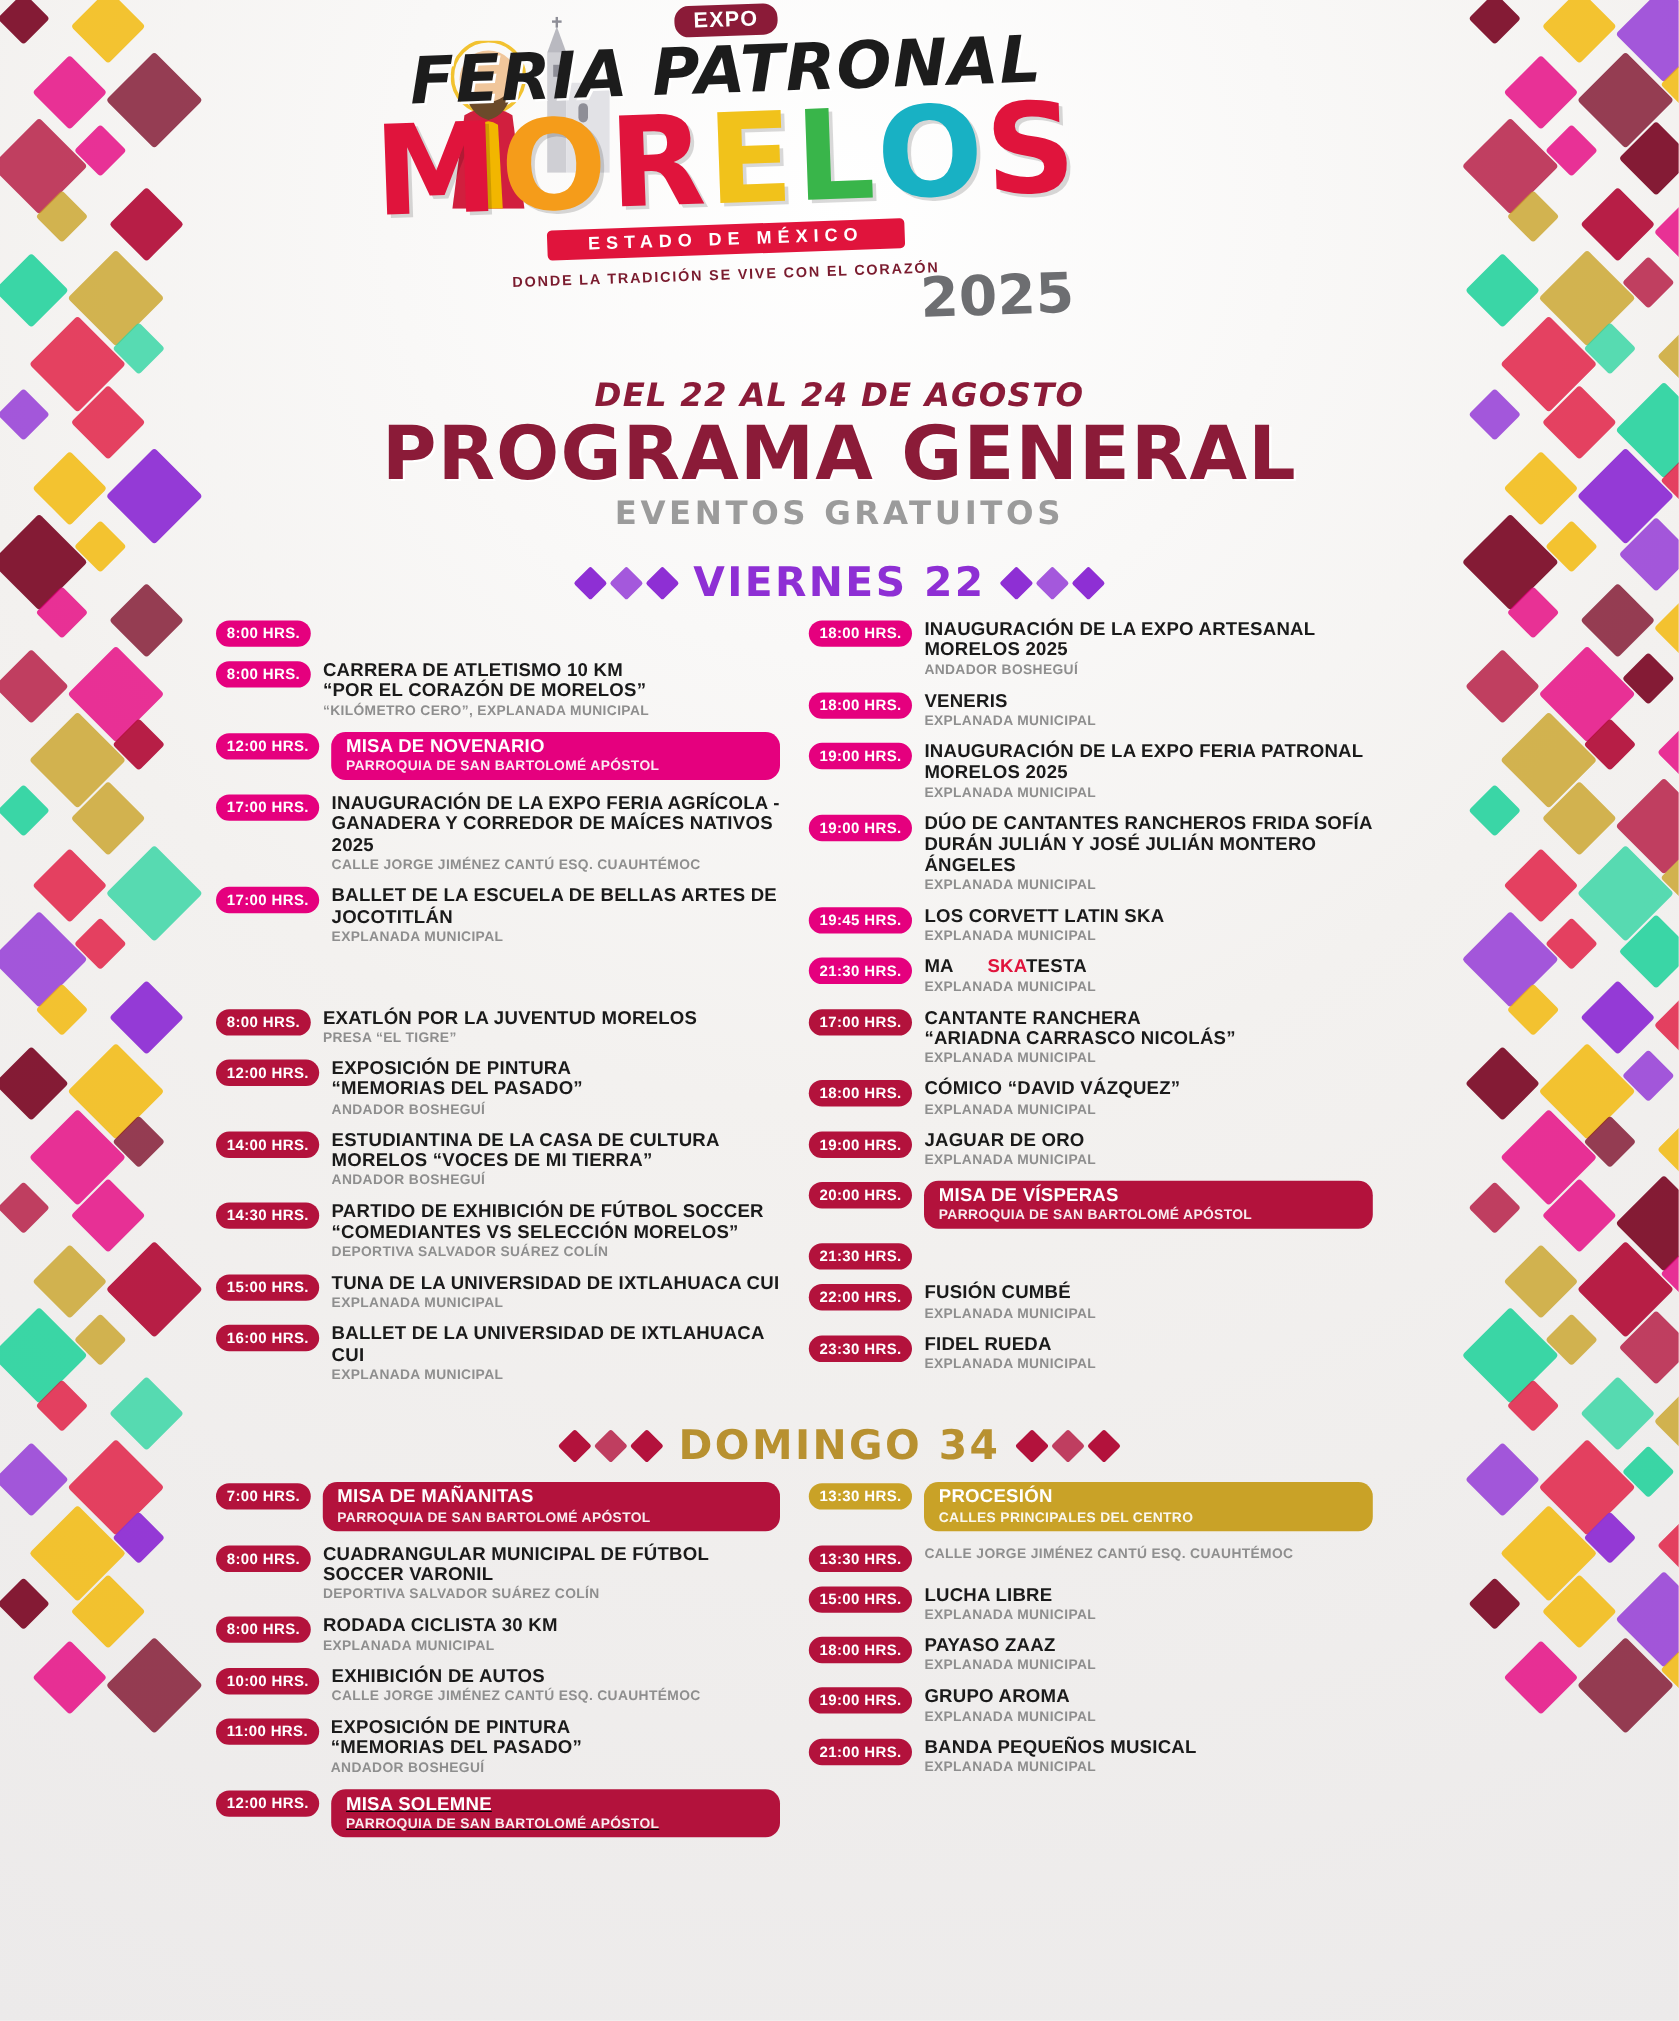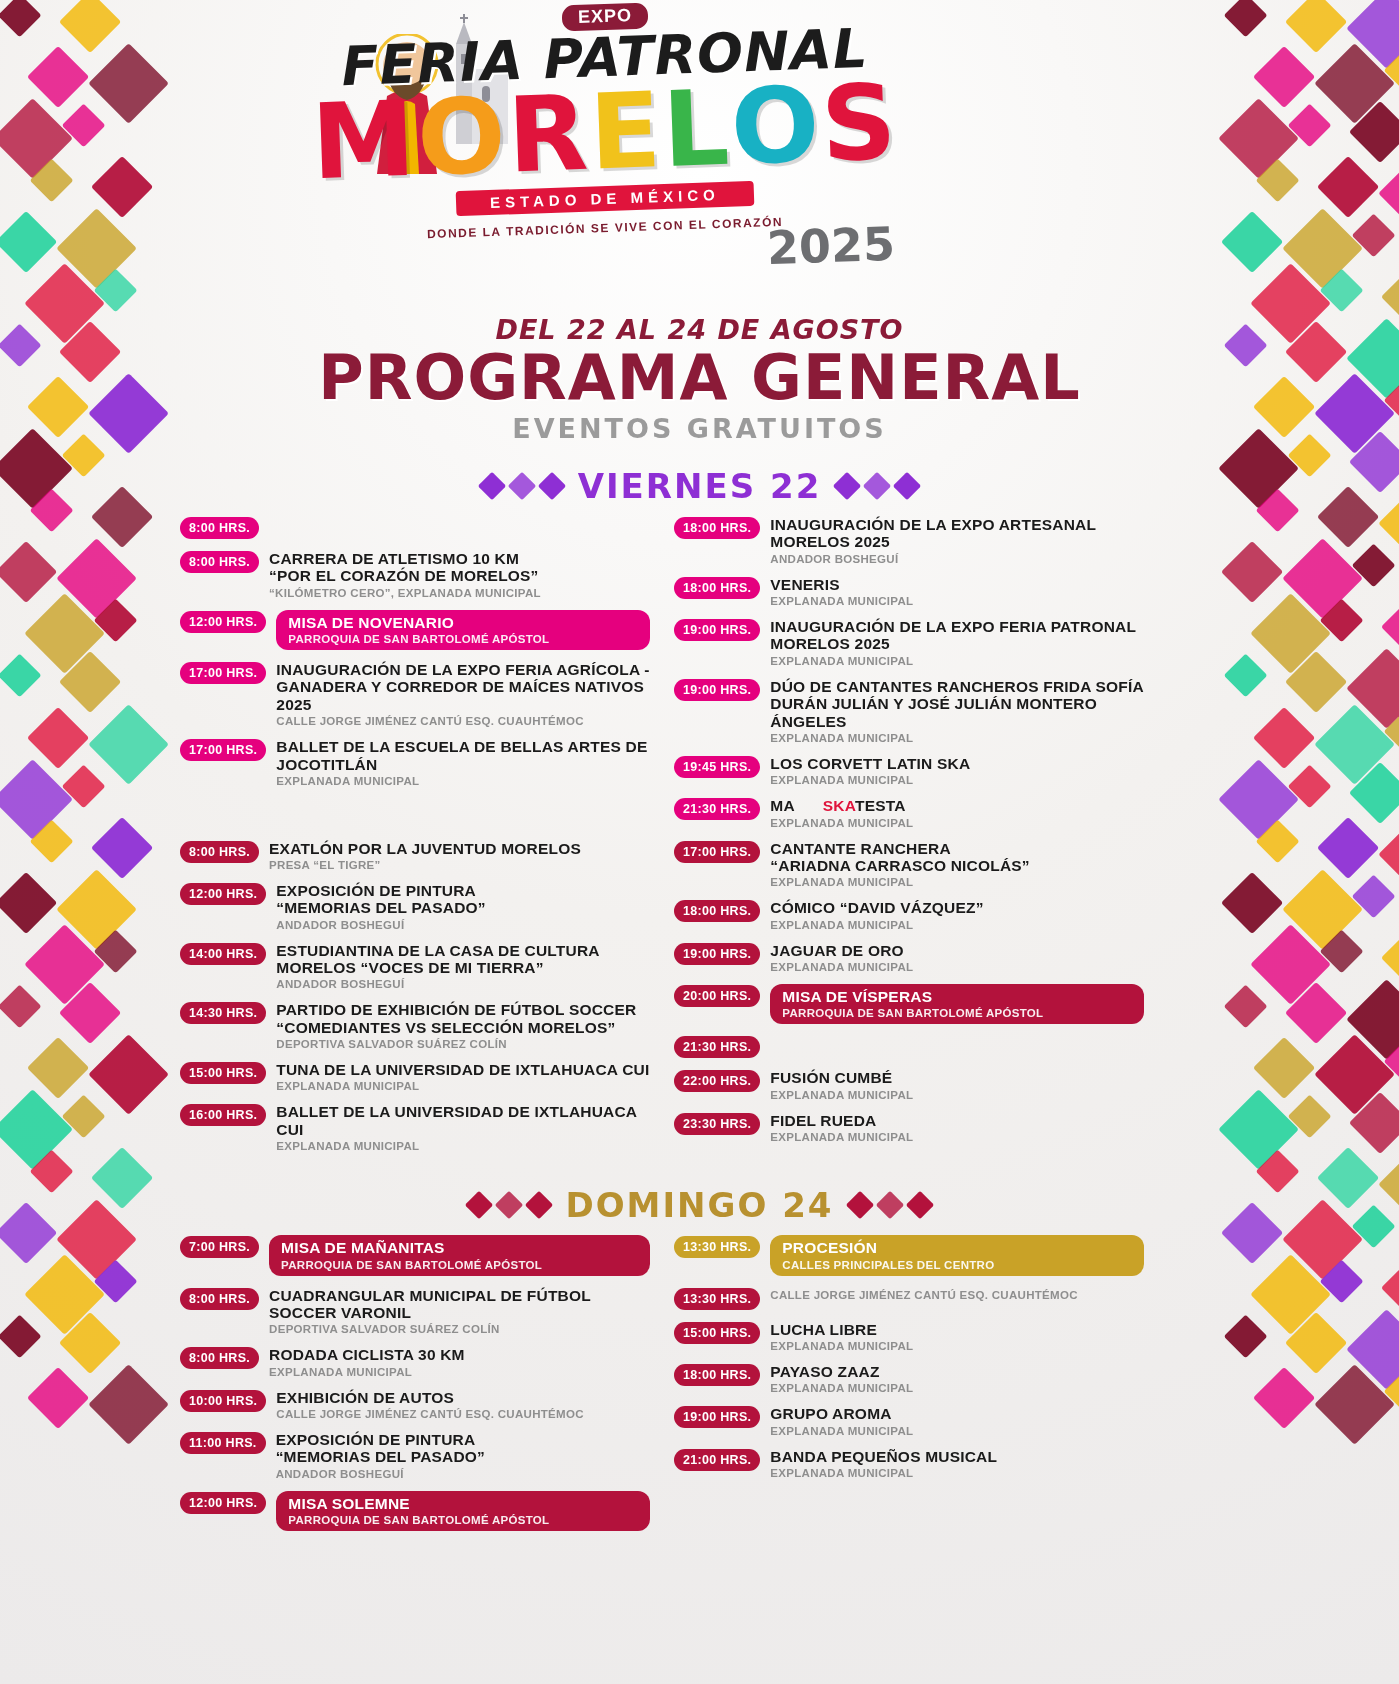--- a/index.html
+++ b/index.html
@@ -516,21 +516,21 @@
             </div>
           </div>
         </div>
       </div>
       <div class="dayhead">
         <div class="dots">
           <span class="dot" style="background: rgb(179, 18, 60); opacity: 1;"></span>
           <span class="dot" style="background: rgb(179, 18, 60); opacity: 0.8;"></span>
           <span class="dot" style="background: rgb(179, 18, 60); opacity: 1;"></span>
         </div>
-        <h2 style="color: rgb(184, 145, 48);">DOMINGO 24</h2>
+        <h2 style="color: rgb(184, 145, 48);">DOMINGO 34</h2>
         <div class="dots">
           <span class="dot" style="background: rgb(179, 18, 60); opacity: 1;"></span>
           <span class="dot" style="background: rgb(179, 18, 60); opacity: 0.8;"></span>
           <span class="dot" style="background: rgb(179, 18, 60); opacity: 1;"></span>
         </div>
       </div>
       <div class="cols">
         <div class="col">
           <div class="ev highlight">
             <div class="time" style="background: rgb(179, 18, 60);">7:00 HRS.</div>
@@ -562,21 +562,21 @@
           </div>
           <div class="ev">
             <div class="time" style="background: rgb(179, 18, 60);">11:00 HRS.</div>
             <div class="evtext">
               <div class="evtitle">EXPOSICIÓN DE PINTURA<br>“MEMORIAS DEL PASADO”</div>
               <div class="evplace">ANDADOR BOSHEGUÍ</div>
             </div>
           </div>
           <div class="ev highlight">
             <div class="time" style="background: rgb(179, 18, 60);">12:00 HRS.</div>
-            <div class="evtext" style="background: rgb(179, 18, 60);">
+            <div class="evtext" style="background: rgb(179, 18, 60); text-decoration: underline;">
               <div class="evtitle">MISA SOLEMNE</div>
               <div class="evplace">PARROQUIA DE SAN BARTOLOMÉ APÓSTOL</div>
             </div>
           </div>
         </div>
         <div class="col">
           <div class="ev highlight">
             <div class="time" style="background: rgb(201, 162, 39);">13:30 HRS.</div>
             <div class="evtext" style="background: rgb(201, 162, 39);">
               <div class="evtitle">PROCESIÓN</div>

